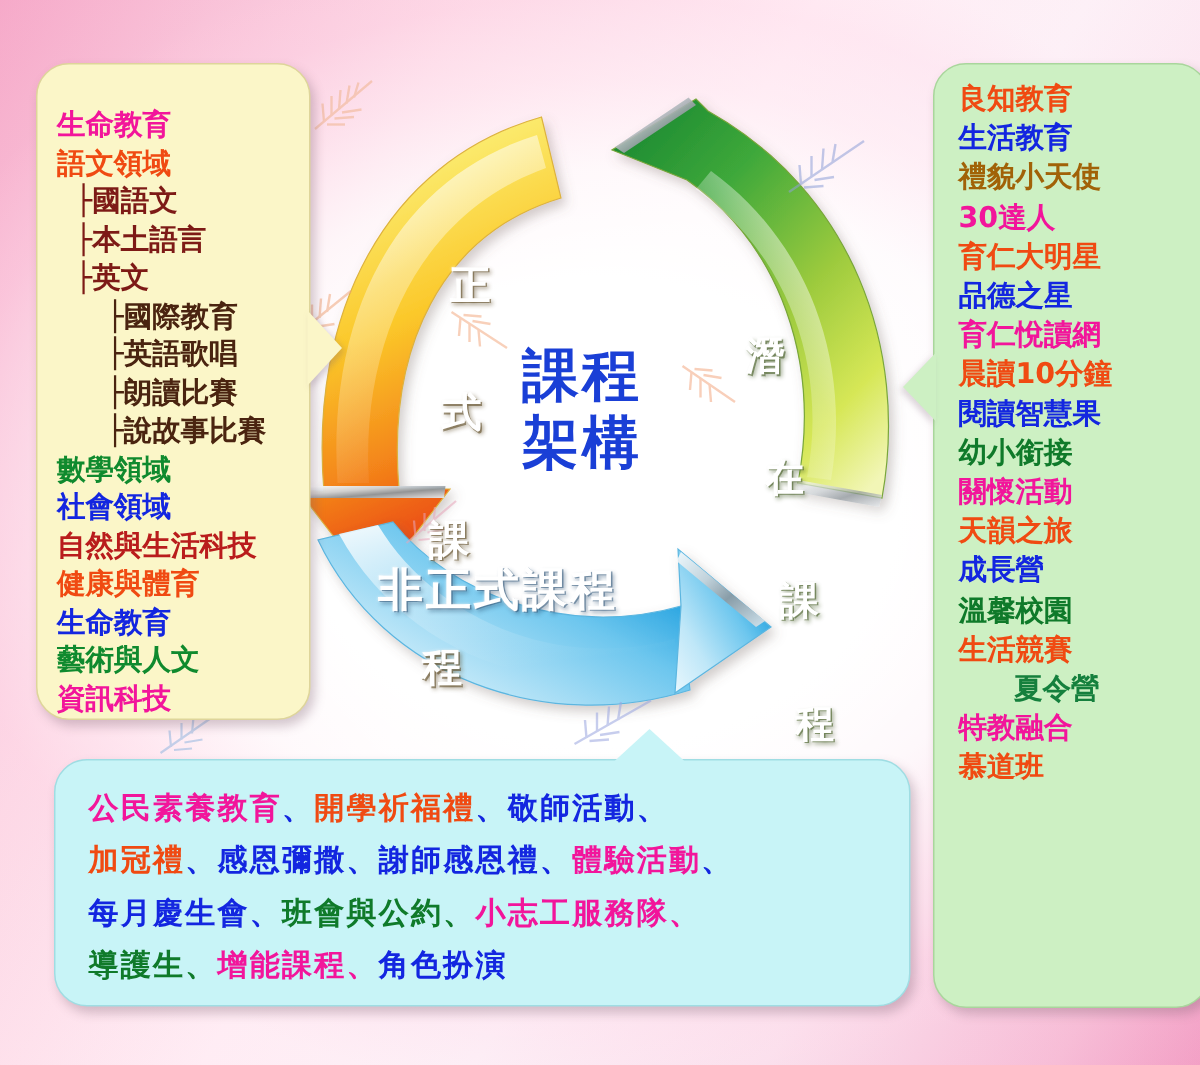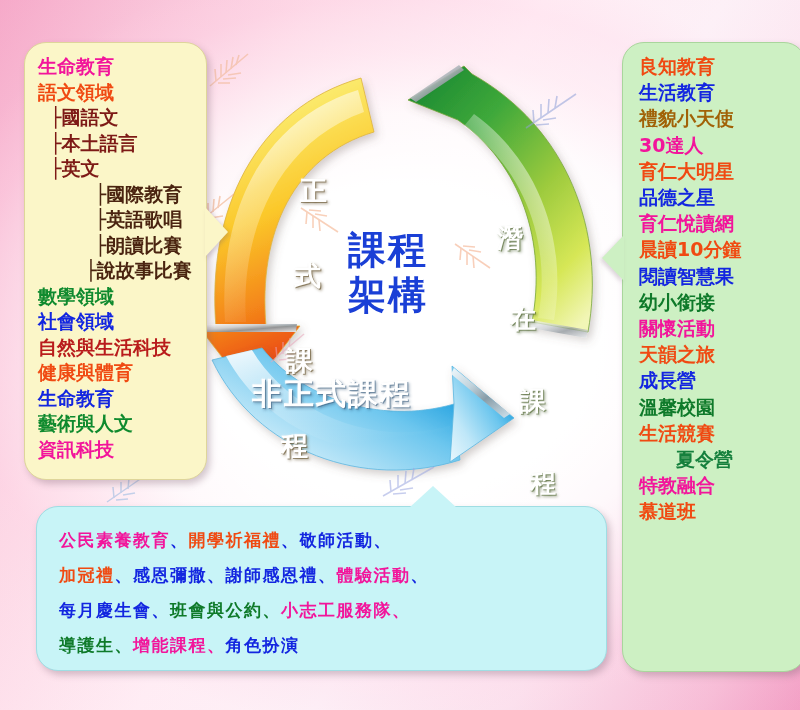--- a/index.html
+++ b/index.html
@@ -123,31 +123,31 @@
     position: absolute;
     right: -22px;
     top: 164px;
     width: 0; height: 0;
     border-top: 25px solid transparent;
     border-bottom: 25px solid transparent;
     border-left: 23px solid #fbf6c8;
     filter: drop-shadow(2px 2px 2px rgba(120,90,110,.28));
   }
   #box-formal .list {
-    padding: 11px 0 0 13px;
+    padding: 28px 0 0 13px;
   }
   #box-formal .row {
     font-size: 19px;
     line-height: 25.5px;
     font-weight: bold;
     white-space: nowrap;
   }
   #box-formal .lvl1 { padding-left: 0px; }
   #box-formal .lvl2 { padding-left: 12px; }
-  #box-formal .lvl3 { padding-left: 33px; text-align: center; }
+  #box-formal .lvl3 { padding-left: 33px; }
 
   #box-latent {
     left: 622px;
     top: 42px;
     width: 184px;
     height: 630px;
     background: #cdf0c3;
     border: 1px solid #a9d69c;
   }
   #box-latent .tail {
@@ -182,25 +182,26 @@
     top: -21px;
     width: 0; height: 0;
     border-left: 24px solid transparent;
     border-right: 24px solid transparent;
     border-bottom: 22px solid #c8f4f7;
   }
   #box-informal .lines {
     padding: 16px 0 0 22px;
   }
   #box-informal .ln {
-    font-size: 17px;
+    font-size: 20px;
     font-weight: bold;
     line-height: 35px;
     letter-spacing: 1.5px;
     white-space: nowrap;
+    font-family: Liberation Mono, monospace;
   }
 </style>
 </head>
 <body>
 
 <div id="stage">
 
   <svg id="swirl" viewBox="0 0 430 430">
     <defs>
       <linearGradient id="gFormal" x1="0" y1="0" x2="0.25" y2="1">

